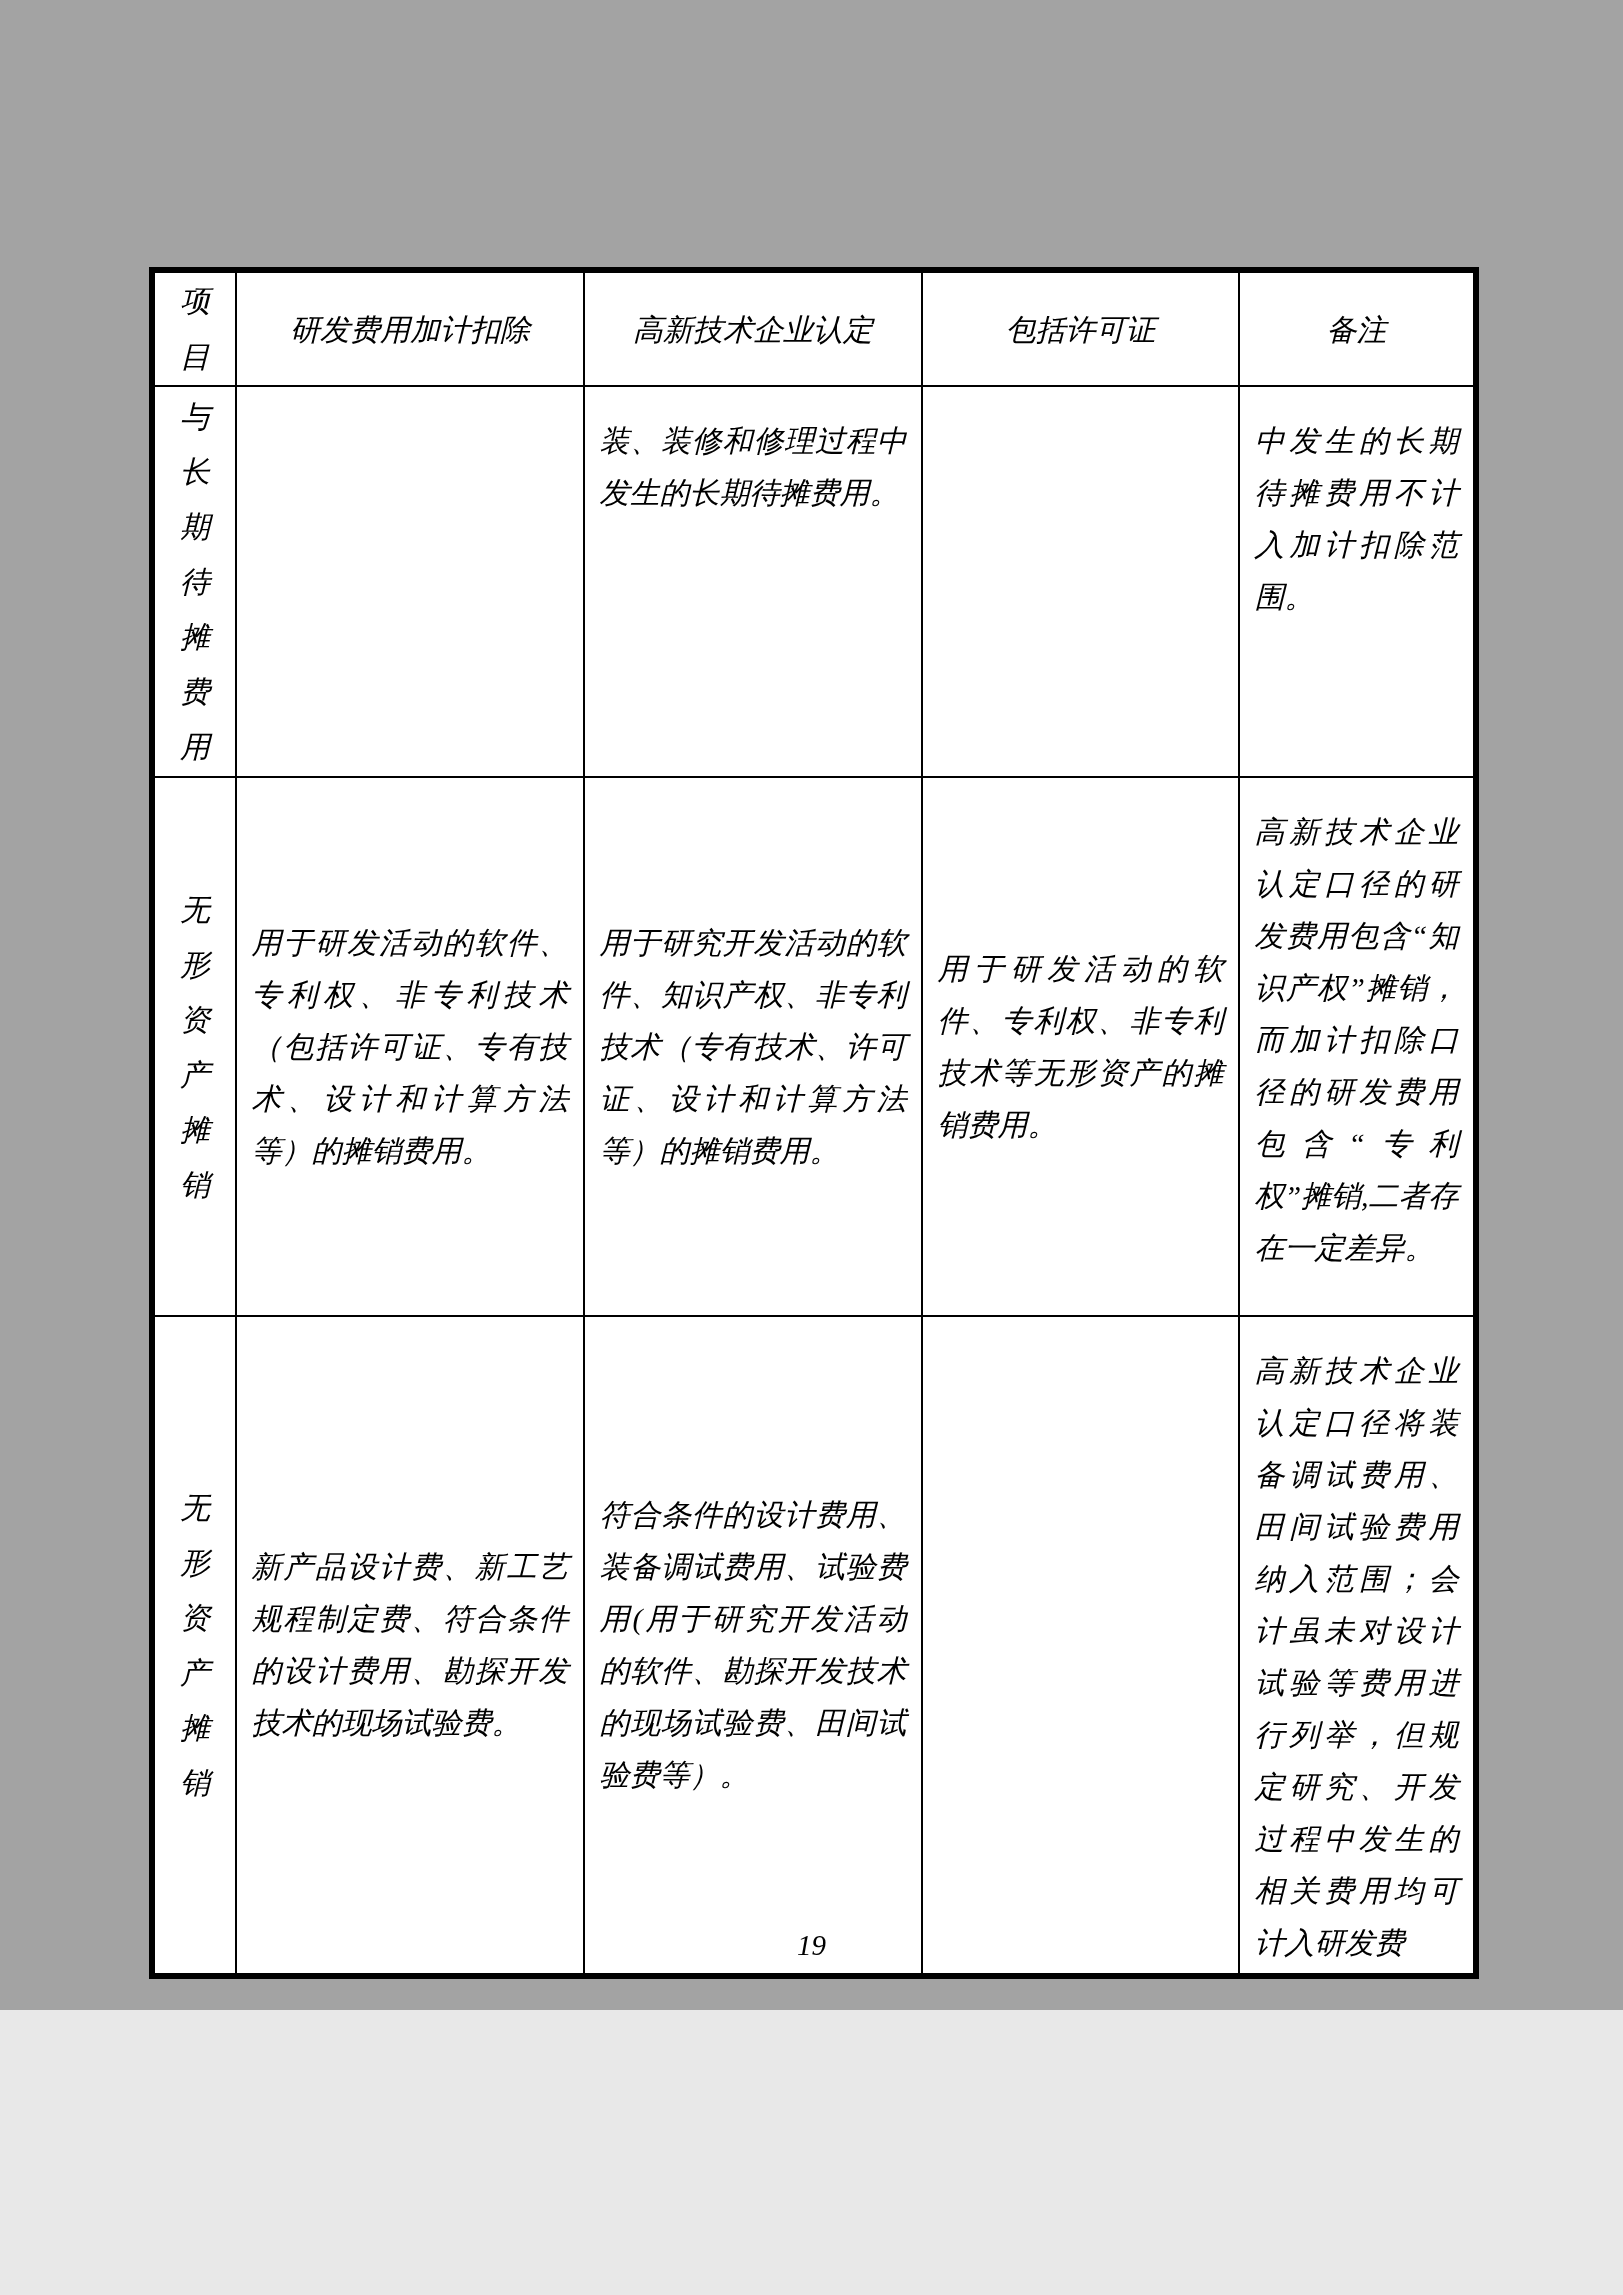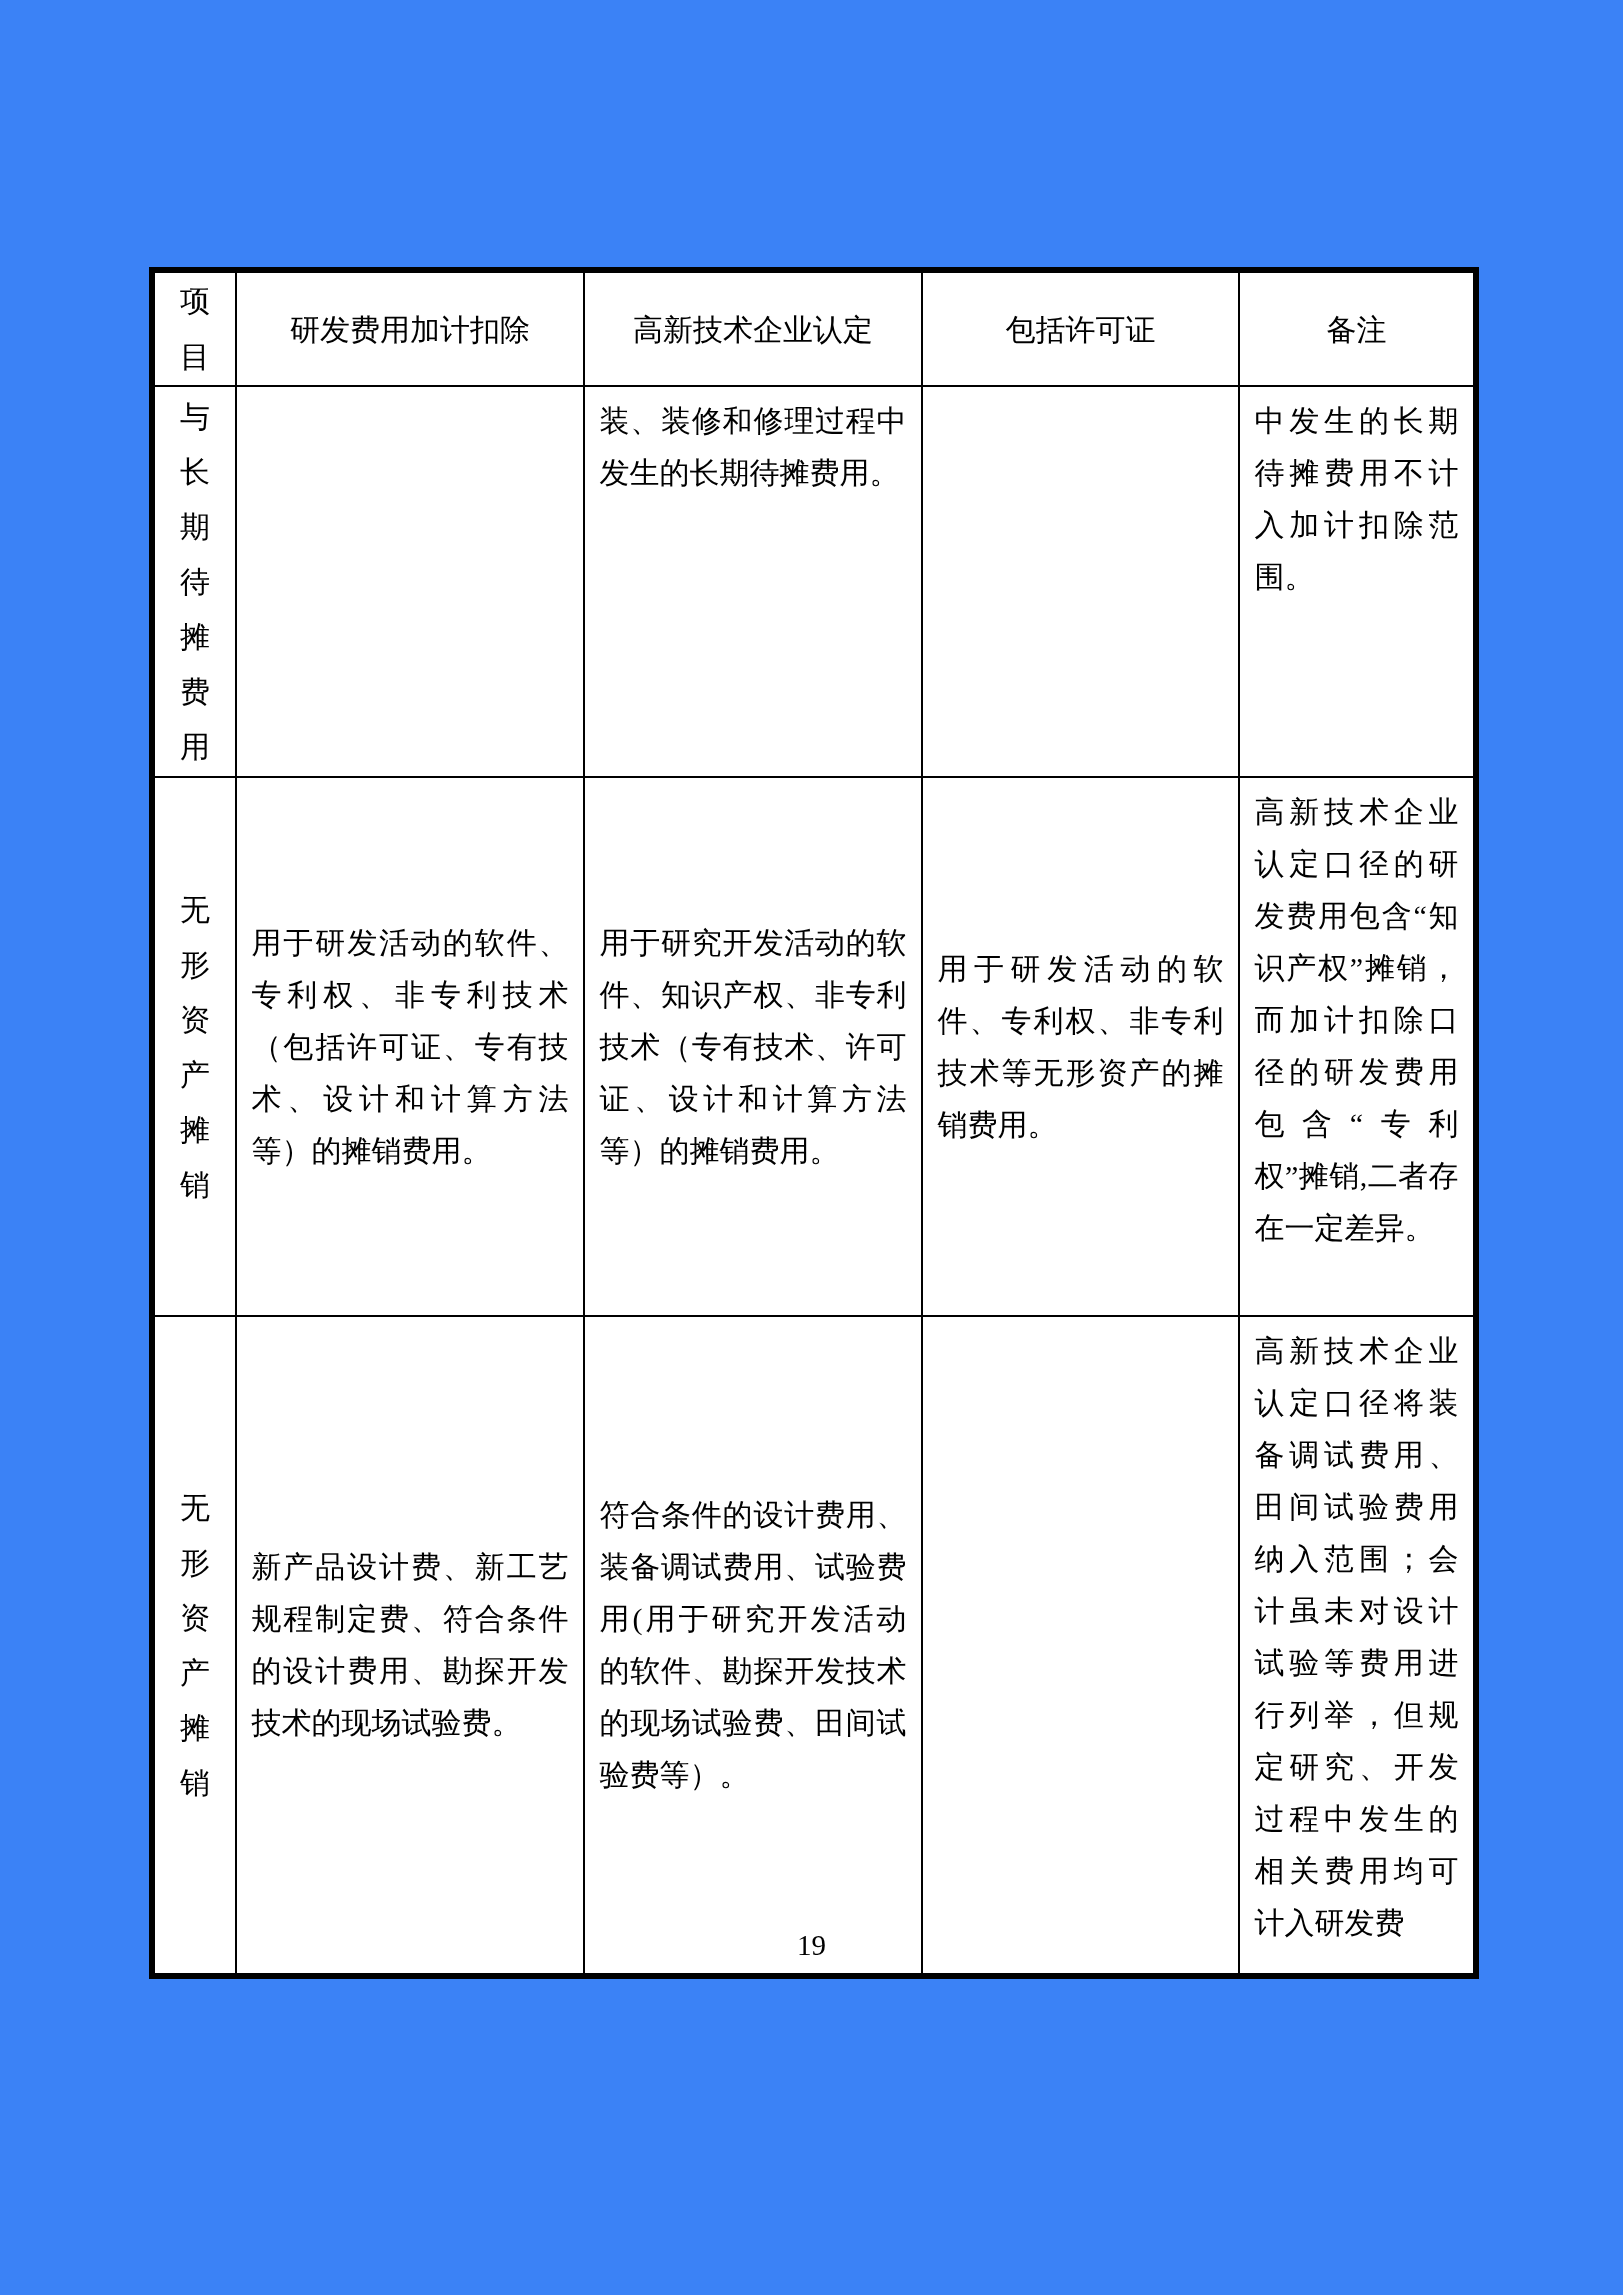--- a/index.html
+++ b/index.html
@@ -1,24 +1,25 @@
 <!DOCTYPE html>
 <html style="font-size:10.5px"><head>
 <meta charset="utf-8">
 <style>
   html, body { margin: 0; padding: 0; background: #e8e8e8; }
   .page {
     position: relative;
     width: 1623px;
-    height: 2295px;
-    background: #3b82f6;
+    height: 2010px;
+    background: #a3a3a3;
     margin: 0 auto;
     overflow: hidden;
     color: #000;
     font-family: "Liberation Serif", "DejaVu Serif", serif;
+    font-style: italic;
   }
   table.doc-table {
     position: absolute;
     left: 149px;
     top: 267px;
     width: 1325px;
     border-collapse: collapse;
     table-layout: fixed;
     border: 6.5px solid #000;
   }
@@ -52,21 +53,21 @@
   th .vert { line-height: 56px; }
   
   td.txt {
     font-size: 30px;
     line-height: 52px;
     text-align: justify;
     text-justify: inter-character;
     padding: 0 14.4px;
   }
   td.v-top { vertical-align: top; }
-  td.v-top .para { padding-top: 8px; }
+  td.v-top .para { padding-top: 8px; margin-top: 20px; }
   .para { width: 100%; }
   .page-number {
     position: absolute;
     top: 1928px;
     left: 0;
     width: 100%;
     text-align: center;
     font-size: 29px;
     line-height: 34px;
     font-family: "Liberation Serif", "DejaVu Serif", serif;

